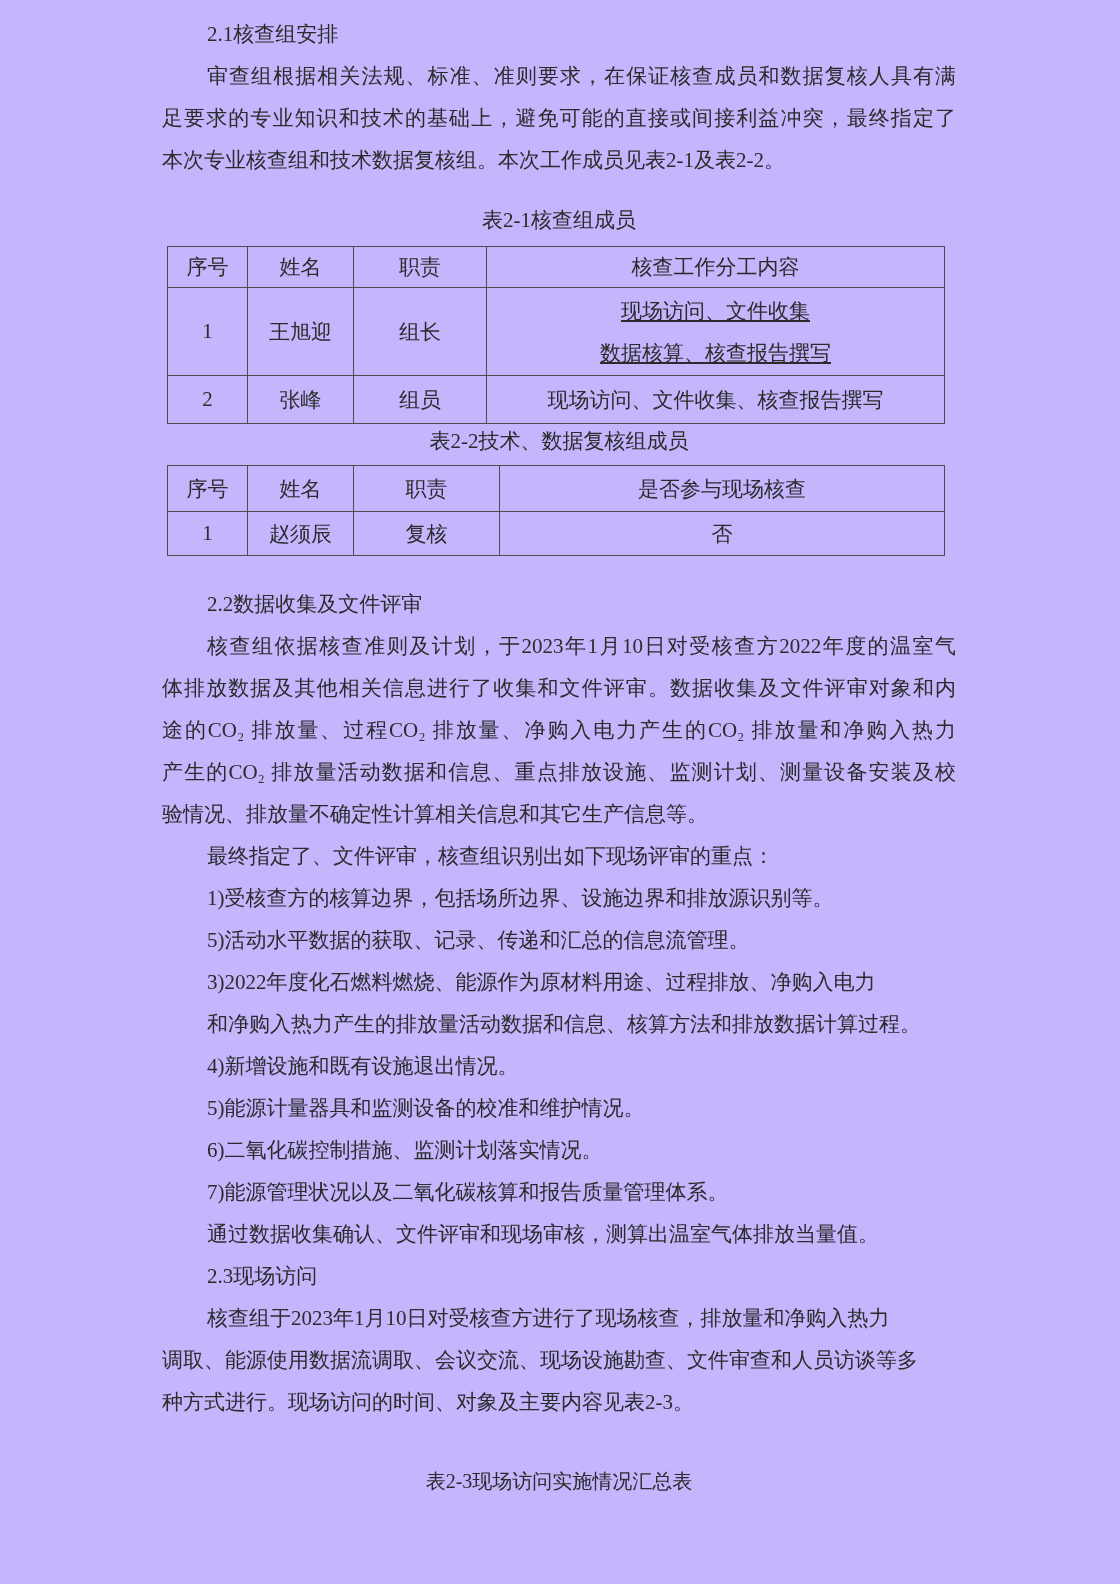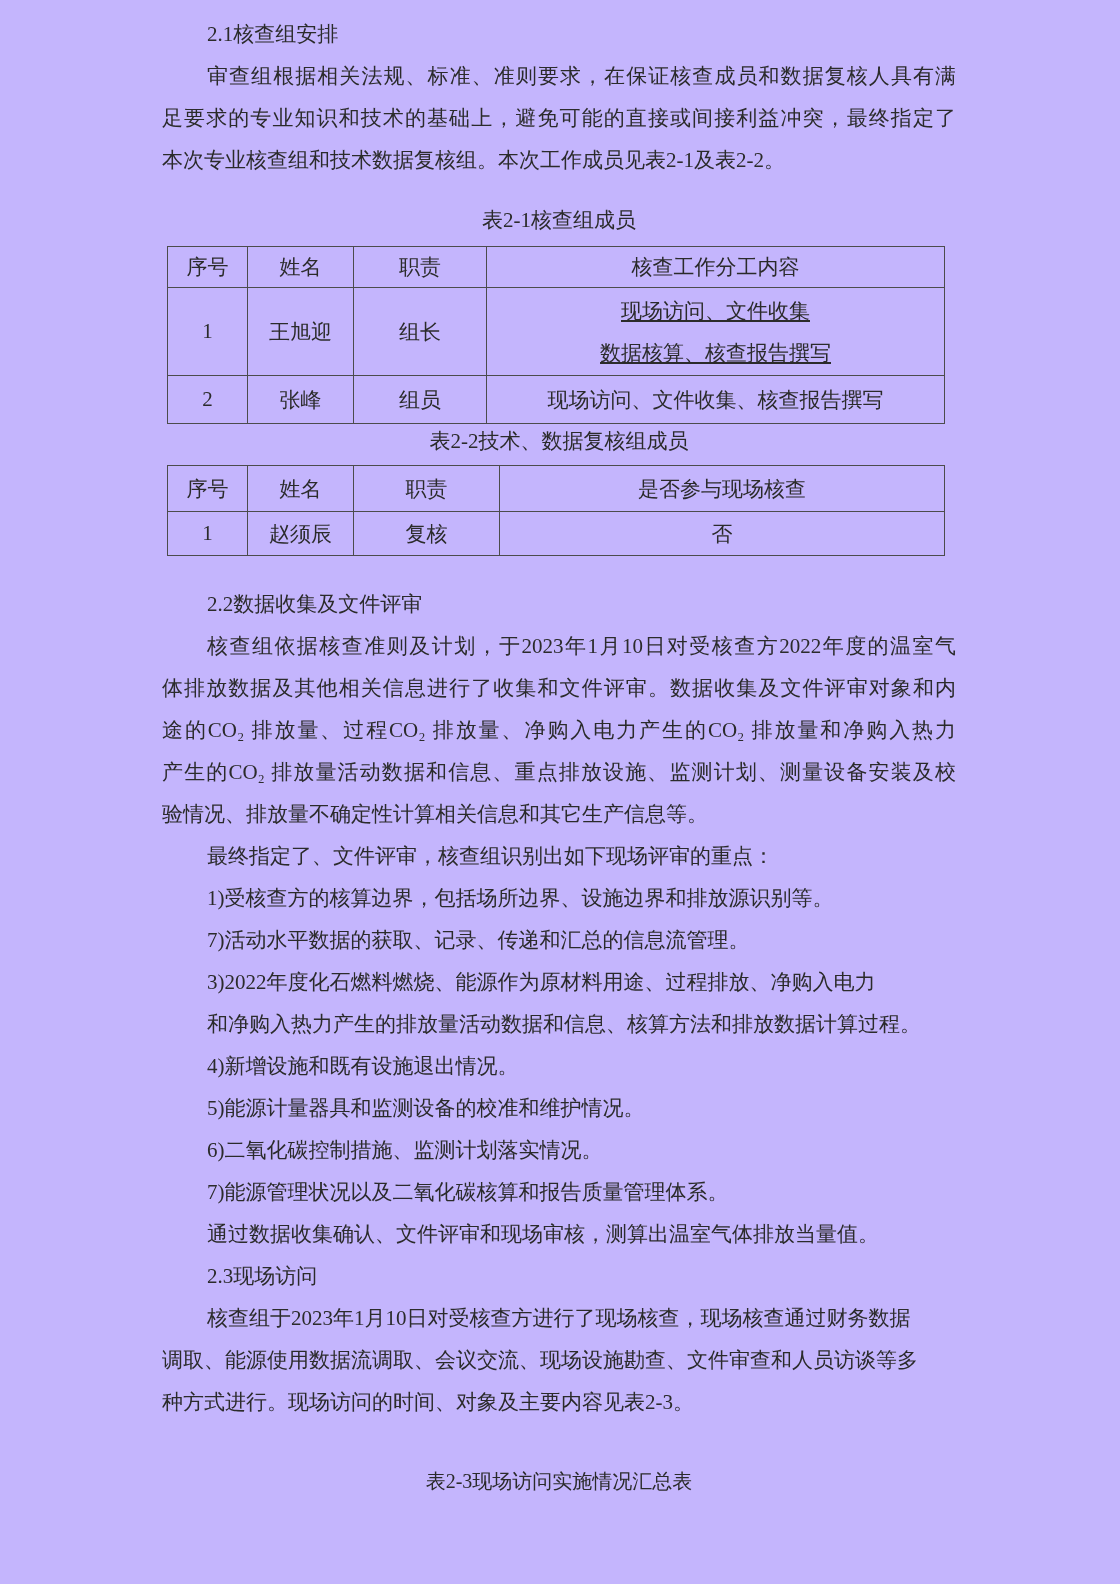--- a/index.html
+++ b/index.html
@@ -101,29 +101,29 @@
 
   <div class="blk" style="top:583px;">
     <div class="ln ind">2.2数据收集及文件评审</div>
     <div class="ln ind fill">核查组依据核查准则及计划，于2023年1月10日对受核查方2022年度的温室气</div>
     <div class="ln fill">体排放数据及其他相关信息进行了收集和文件评审。数据收集及文件评审对象和内</div>
     <div class="ln fill">途的CO₂ 排放量、过程CO₂ 排放量、净购入电力产生的CO₂ 排放量和净购入热力</div>
     <div class="ln fill">产生的CO₂ 排放量活动数据和信息、重点排放设施、监测计划、测量设备安装及校</div>
     <div class="ln">验情况、排放量不确定性计算相关信息和其它生产信息等。</div>
     <div class="ln ind">最终指定了、文件评审，核查组识别出如下现场评审的重点：</div>
     <div class="ln ind">1)受核查方的核算边界，包括场所边界、设施边界和排放源识别等。</div>
-    <div class="ln ind">7)活动水平数据的获取、记录、传递和汇总的信息流管理。</div>
+    <div class="ln ind">5)活动水平数据的获取、记录、传递和汇总的信息流管理。</div>
     <div class="ln ind">3)2022年度化石燃料燃烧、能源作为原材料用途、过程排放、净购入电力</div>
     <div class="ln ind">和净购入热力产生的排放量活动数据和信息、核算方法和排放数据计算过程。</div>
     <div class="ln ind">4)新增设施和既有设施退出情况。</div>
     <div class="ln ind">5)能源计量器具和监测设备的校准和维护情况。</div>
     <div class="ln ind">6)二氧化碳控制措施、监测计划落实情况。</div>
     <div class="ln ind">7)能源管理状况以及二氧化碳核算和报告质量管理体系。</div>
     <div class="ln ind">通过数据收集确认、文件评审和现场审核，测算出温室气体排放当量值。</div>
     <div class="ln ind">2.3现场访问</div>
-    <div class="ln ind">核查组于2023年1月10日对受核查方进行了现场核查，现场核查通过财务数据</div>
+    <div class="ln ind">核查组于2023年1月10日对受核查方进行了现场核查，排放量和净购入热力</div>
     <div class="ln">调取、能源使用数据流调取、会议交流、现场设施勘查、文件审查和人员访谈等多</div>
     <div class="ln">种方式进行。现场访问的时间、对象及主要内容见表2-3。</div>
   </div>
 
   <div class="blk cap cap-sm" style="top:1460px;">表2-3现场访问实施情况汇总表</div>
 
 </div>
 
 </body></html>

